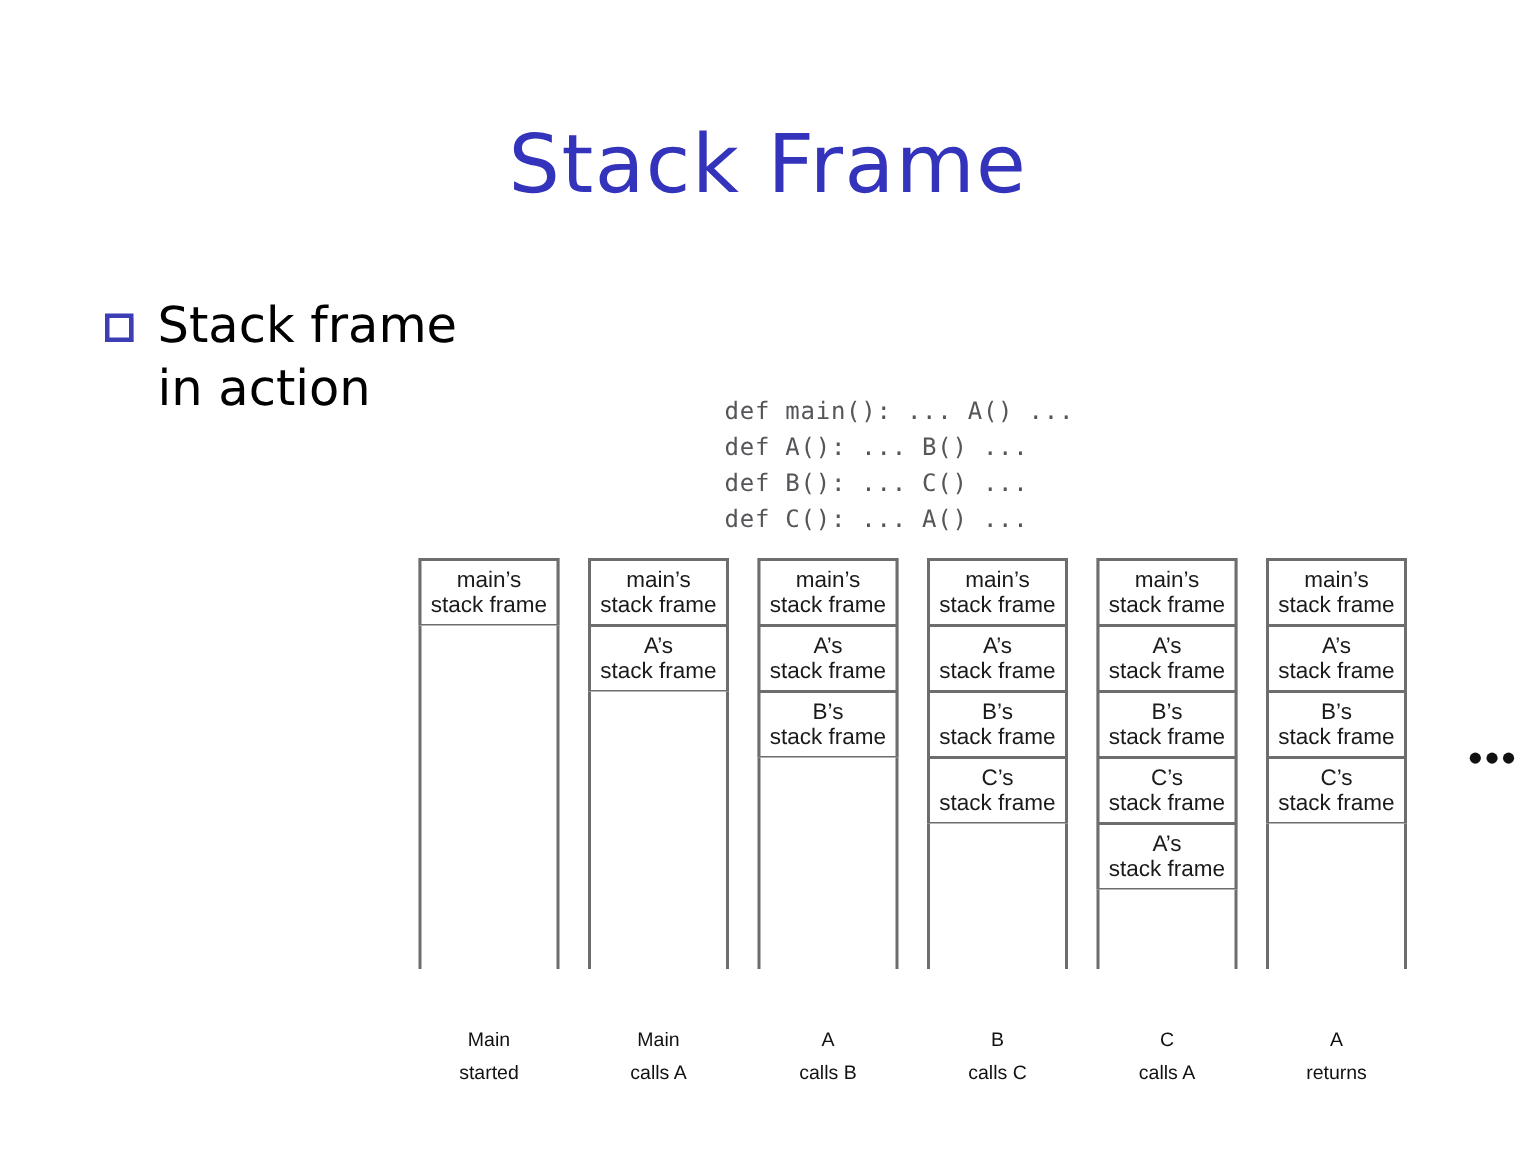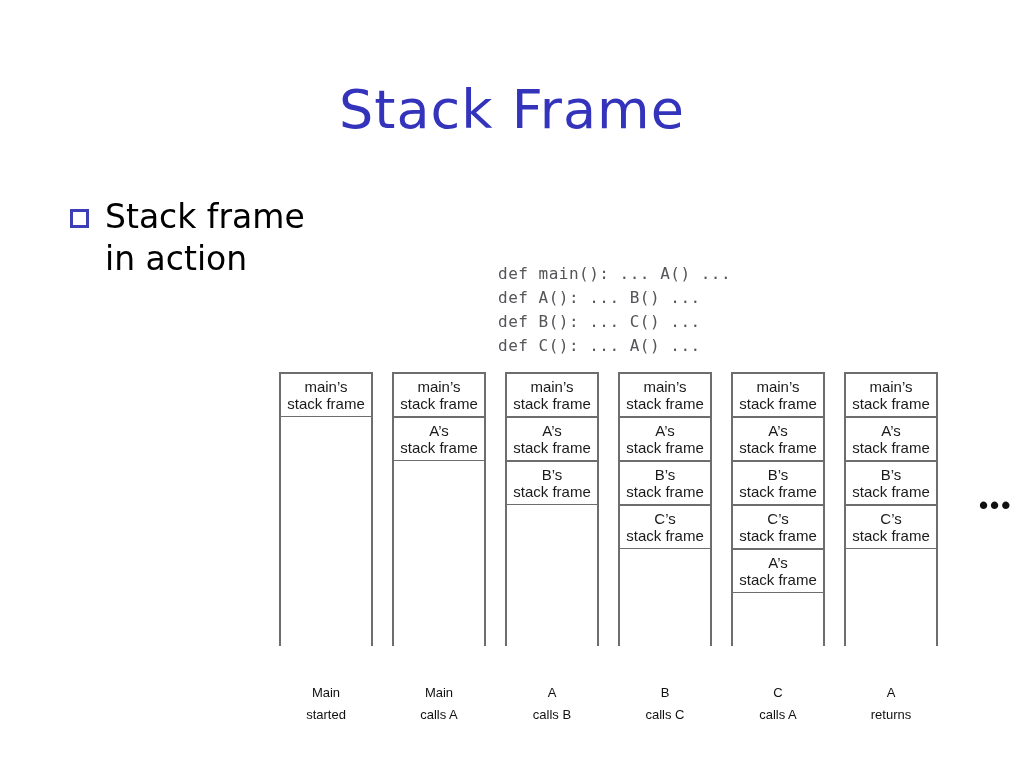--- a/index.html
+++ b/index.html
@@ -69,21 +69,21 @@
     font-family: "DejaVu Sans", sans-serif;
     font-size: 33px;
     line-height: 42px;
     color: #000000;
     white-space: pre-line;
   }
 
   
   #code-listing {
     position: absolute;
-    left: 498px;
+    left: 483px;
     top: 246px;
     font-family: "DejaVu Sans Mono", monospace;
     font-size: 16px;
     line-height: 24px;
     color: #55555a;
     white-space: pre;
     letter-spacing: 0.5px;
   }
 
   

